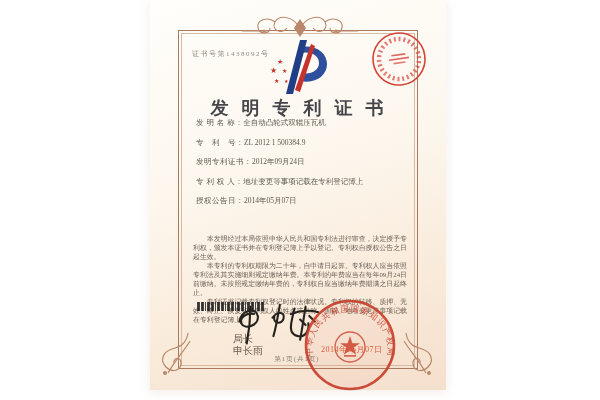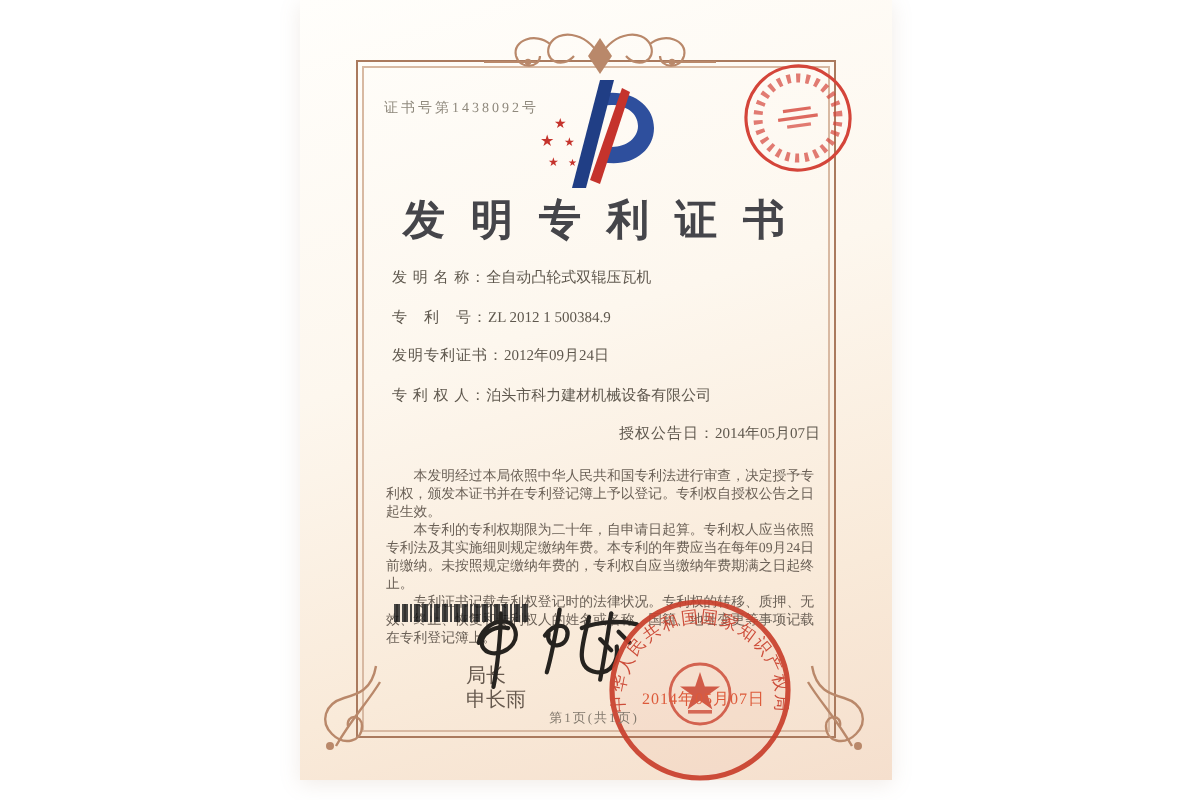--- a/index.html
+++ b/index.html
@@ -7,24 +7,24 @@
           font-family:"Liberation Serif", serif;}
   .paper{position:absolute;left:150px;top:0;width:296px;height:390px;
          background:linear-gradient(163deg,#fffefb 0%,#fdf7ee 42%,#f9ead9 76%,#f5dfcd 100%);
          box-shadow:0 2px 10px rgba(160,125,100,0.15);}
   .frame{position:absolute;left:178px;top:30px;width:238px;height:337px;border:1px solid #aa7a5e;}
   .frame-inner{position:absolute;inset:2px;border:1px solid #d8b9a2;}
   .cert-number{position:absolute;left:192px;top:49px;font-size:7px;color:#8f897d;letter-spacing:1.5px;}
   .logo{position:absolute;left:269px;top:40px;width:64px;height:54px;}
   .stamp-tr{position:absolute;left:371px;top:31px;width:56px;height:56px;transform:rotate(-8deg);}
   .cert-title{position:absolute;left:178px;top:96px;width:238px;text-align:center;
-              font-size:21px;font-weight:bold;color:#45454a;letter-spacing:13px;text-indent:13px;}
-  .fields{position:absolute;left:196px;top:134px;width:214px;font-size:7.5px;color:#5f584e;}
+              font-size:18px;font-weight:bold;color:#45454a;letter-spacing:13px;text-indent:13px;}
+  .fields{position:absolute;left:196px;top:118px;width:214px;font-size:7.5px;color:#5f584e;}
   .field{line-height:9px;margin-bottom:10.5px;white-space:nowrap;}
-  .field.gap{margin-top:3px;text-align:right;}
+  .field.gap{margin-top:3px;}
   .flabel{letter-spacing:0.5px;}
   .paras{position:absolute;left:193px;top:235px;width:214px;font-size:6.9px;line-height:1.3;
          color:#6b6157;text-align:justify;}
   .paras p{margin:0;text-indent:2em;}
   .barcode{position:absolute;left:197px;top:302px;width:68px;height:9px;
            background:repeating-linear-gradient(90deg,#2a2a2a 0,#2a2a2a 1px,transparent 1px,transparent 2px),
                       repeating-linear-gradient(90deg,#111 0,#111 2px,transparent 2px,transparent 5px);
            opacity:.85;}
   .director{position:absolute;left:197px;top:333px;font-size:10px;color:#66594e;line-height:12px;margin-left:36px;}
   .signature{position:absolute;left:228px;top:303px;width:100px;height:46px;}
@@ -100,21 +100,21 @@
     <div class="field">
       <span class="flabel">发 明 名 称：</span><span class="fvalue">全自动凸轮式双辊压瓦机</span>
     </div>
     <div class="field">
       <span class="flabel">专　利　号：</span><span class="fvalue">ZL 2012 1 500384.9</span>
     </div>
     <div class="field">
       <span class="flabel">发明专利证书：</span><span class="fvalue">2012年09月24日</span>
     </div>
     <div class="field">
-      <span class="flabel">专 利 权 人：</span><span class="fvalue">泊头市科力建材机械设备有限公司</span>
+      <span class="flabel">专 利 权 人：</span><span class="fvalue">地址变更等事项记载在专利登记簿上</span>
     </div>
     <div class="field gap">
       <span class="flabel">授权公告日：</span><span class="fvalue">2014年05月07日</span>
     </div>
   </div>
 
   <div class="paras">
     <p>本发明经过本局依照中华人民共和国专利法进行审查，决定授予专利权，颁发本证书并在专利登记簿上予以登记。专利权自授权公告之日起生效。</p>
     <p>本专利的专利权期限为二十年，自申请日起算。专利权人应当依照专利法及其实施细则规定缴纳年费。本专利的年费应当在每年09月24日前缴纳。未按照规定缴纳年费的，专利权自应当缴纳年费期满之日起终止。</p>
     <p>专利证书记载专利权登记时的法律状况。专利权的转移、质押、无效、终止、恢复和专利权人的姓名或名称、国籍、地址变更等事项记载在专利登记簿上。</p>

